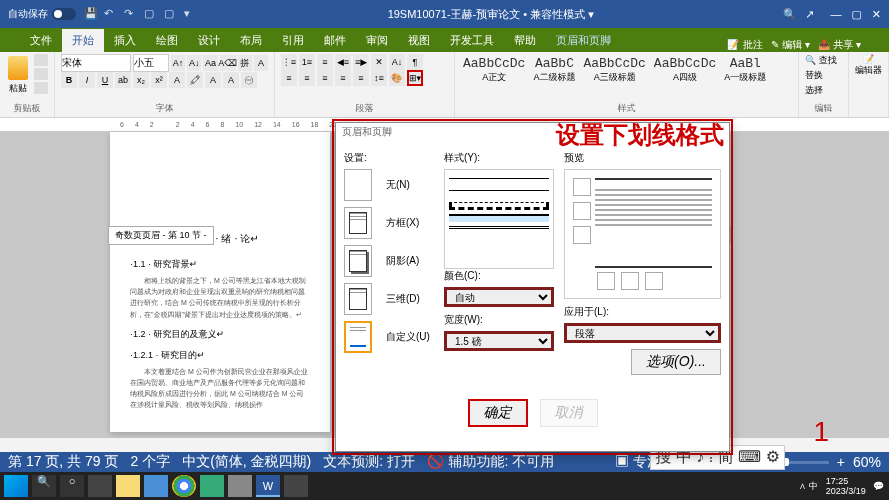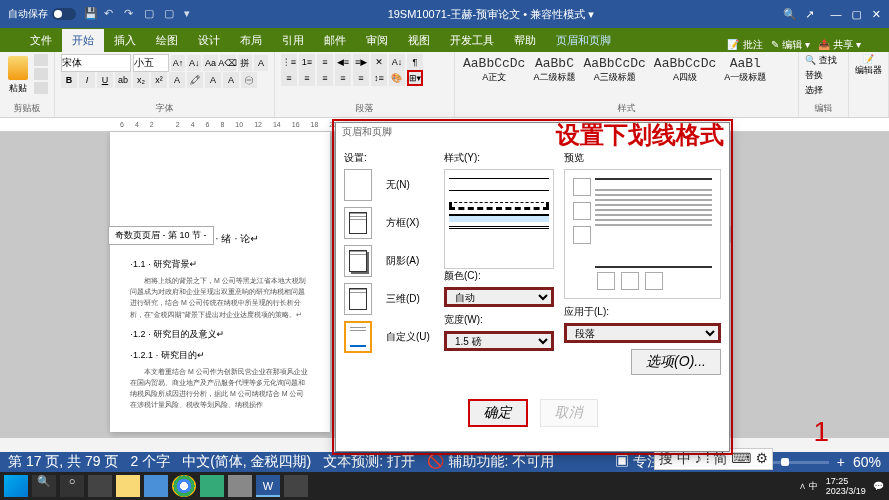--- a/index.html
+++ b/index.html
@@ -81,21 +81,21 @@
 .statusbar .right { margin-left: auto; display: flex; align-items: center; gap: 8px; }
 .zoom-slider { width: 80px; height: 3px; background: #5a7db5; position: relative; }
 .zoom-slider::after { content: ''; position: absolute; width: 8px; height: 8px; background: #fff; border-radius: 2px; top: -3px; left: 40%; }
 .taskbar { position: absolute; bottom: 0; left: 0; right: 0; height: 28px; background: #222; display: flex; align-items: center; padding: 0 4px; gap: 4px; }
 .task-icon { width: 24px; height: 22px; background: #444; }
 .task-icon.win { background: linear-gradient(135deg, #00adef, #0078d4); }
 .task-icon.chrome { background: radial-gradient(circle, #fff 25%, #4285f4 25%, #4285f4 45%, #34a853 45%, #34a853 65%, #fbbc05 65%, #fbbc05 85%, #ea4335 85%); border-radius: 50%; }
 .task-icon.word { background: #2b579a; }
 .task-right { margin-left: auto; color: #fff; font-size: 9px; display: flex; align-items: center; gap: 8px; }
 .annotation-1 { position: absolute; right: 60px; bottom: 52px; font-size: 28px; color: #c00; z-index: 20; }
-.ime-bar { position: absolute; right: 116px; bottom: 30px; font-size: 14px; color: #333; display: flex; gap: 4px; background: #fff; padding: 1px 4px; border: 1px solid #ccc; z-index: 5; }
+.ime-bar { position: absolute; right: 104px; bottom: 30px; font-size: 16px; color: #333; display: flex; gap: 4px; background: #fff; padding: 1px 4px; border: 1px solid #ccc; z-index: 5; }
 .next-section { position: absolute; right: -8px; top: 108px; background: #fff; border: 1px solid #aaa; padding: 2px 4px; font-size: 8px; z-index: 2; }
 </style>
 </head>
 <body>
 
 <div class="titlebar">
   <div class="autosave">
     <span>自动保存</span>
     <div class="toggle"></div>
   </div>

